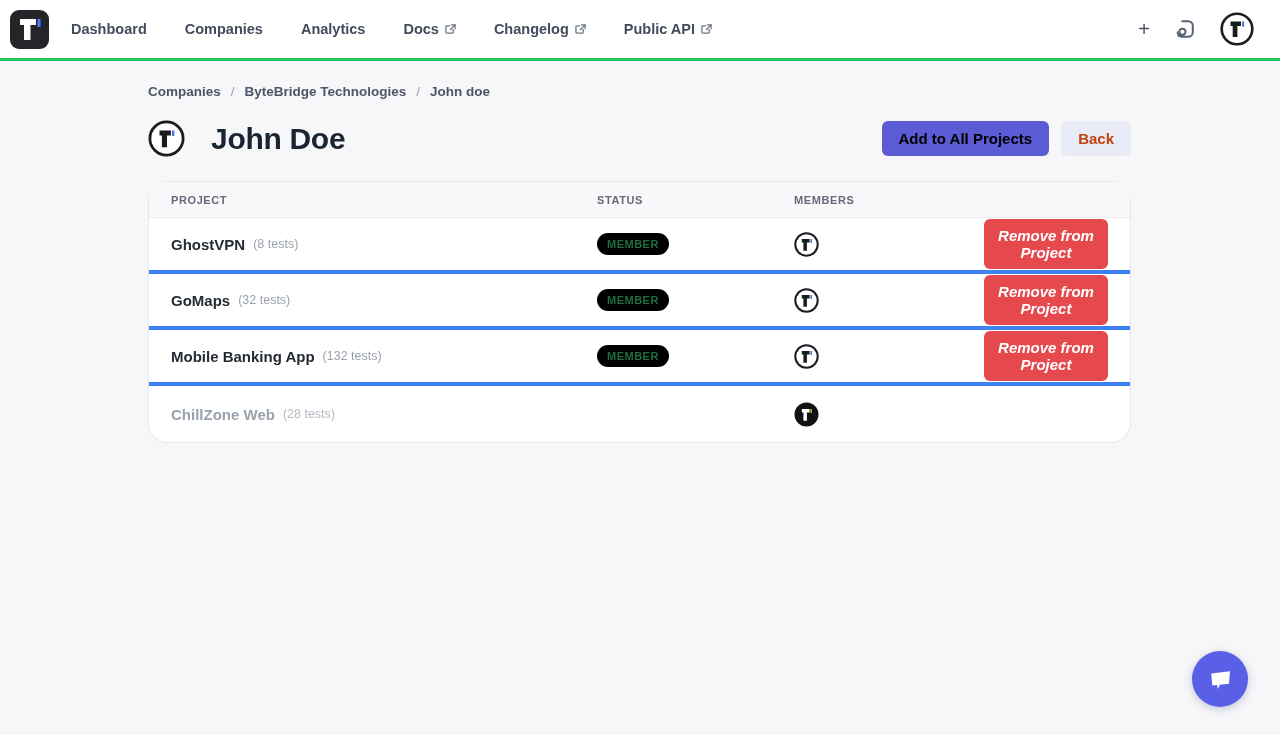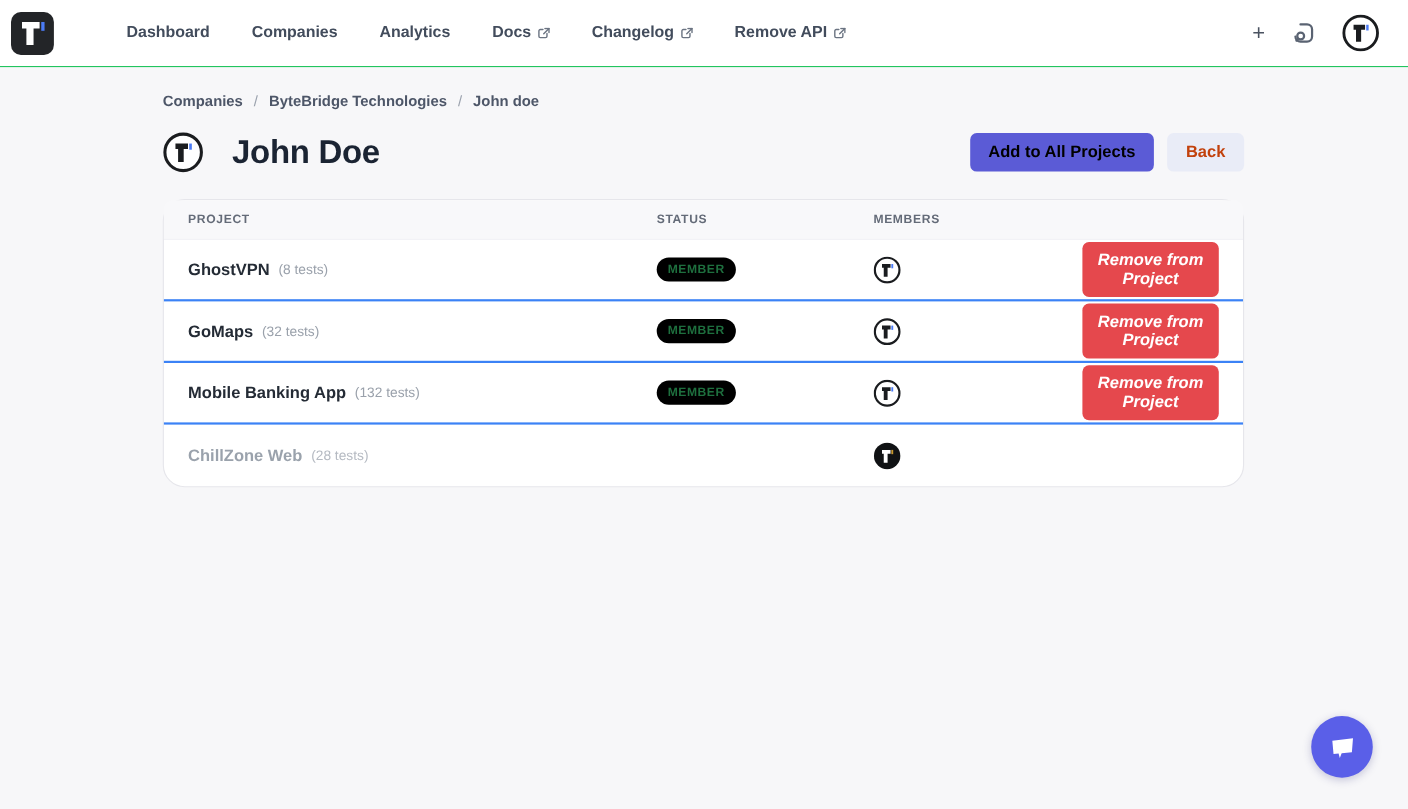--- a/index.html
+++ b/index.html
@@ -1,21 +1,21 @@
 <!DOCTYPE html>
 <html><head>
 <meta charset="utf-8">
 <style>
   * { box-sizing: border-box; margin: 0; padding: 0; }
   html,body { width:1280px; height:735px; overflow:hidden; }
   body { font-family:"Liberation Sans", sans-serif; background:#f7f7f9; color:#242b35; }
 
   
-  .navbar { height:61px; background:#fff; border-bottom:1px solid #22c55e;
-            display:flex; align-items:center; padding:0 26px 0 10px;gap:44px; }
+  .navbar { height:61px; background:#fff; border-bottom:3px solid #22c55e;
+            display:flex; align-items:center; padding:0 26px 0 10px; }
   .brand { width:39px; height:39px; margin-right:22px; cursor:pointer; }
   .nav-links { display:flex; align-items:center; gap:38px; }
   .nav-link { display:flex; align-items:center; gap:6px; font-size:14.5px; font-weight:700;
               color:#424c5c; text-decoration:none; cursor:pointer; }
   .ext-icon { width:11px; height:11px; }
   .nav-right { margin-left:auto; display:flex; align-items:center; gap:24px; }
   .plus-btn { font-size:20px; font-weight:400; color:#4a5260; background:none; border:none;
               cursor:pointer; line-height:1; }
   .search-btn { background:none; border:none; cursor:pointer; display:flex; }
   .nav-avatar { width:34px; height:34px; cursor:pointer; }
@@ -38,21 +38,21 @@
                    font-family:inherit; font-size:15px; font-weight:700; padding:9px 17px; cursor:pointer; }
 
   
   .card { margin-top:24px; width:983px; background:#fff; border:1px solid #e6e6eb;
           border-radius:20px; overflow:visible; }
   .thead { display:grid; grid-template-columns:426px 197px 190px 1fr; align-items:center;
            height:36px; background:#f8f8fa; border-bottom:1px solid #ececf0;
            border-radius:8px 8px 0 0; padding:0 22px; }
   .th { font-size:11px; font-weight:700; letter-spacing:0.6px; color:#646b78; }
   .trow { display:grid; grid-template-columns:426px 197px 190px 1fr; align-items:center;
-          height:56px; border-bottom:2px solid #3b82f6; padding:0 22px; }
+          height:56px; border-bottom:4px solid #3b82f6; padding:0 22px; }
   .trow:last-child { border-bottom:none; }
   .cell { display:flex; align-items:center; }
   .pname { font-size:15px; font-weight:700; color:#242b35; }
   .ptests { font-size:12.5px; color:#9aa1ab; margin-left:8px; }
   .trow.muted .pname { color:#9aa2ac; }
   .trow.muted .ptests { color:#b5bac2; }
   .badge { background:#000000; color:#1e6f3e; font-size:11px; font-weight:700;
            letter-spacing:0.5px; padding:5px 10px; border-radius:999px; }
   .avatar { width:25px; height:25px; display:inline-flex; }
   .av-dark { display:none; }
@@ -106,21 +106,21 @@
   </a>
       <a class="nav-link">
     <span class="nav-label">Changelog</span>
     <svg class="ext-icon" viewBox="0 0 12 12" fill="none" stroke="#6b7482" stroke-width="1.4" stroke-linecap="round" stroke-linejoin="round">
       <path d="M5 2H2.4C1.6 2 1 2.6 1 3.4v5.2C1 9.4 1.6 10 2.4 10h5.2C8.4 10 9 9.4 9 8.6V6"></path>
       <path d="M7 1h4v4"></path>
           <path d="M11 1 5.8 6.2"></path>
     </svg>
   </a>
       <a class="nav-link">
-    <span class="nav-label">Remove API</span>
+    <span class="nav-label">Public API</span>
     <svg class="ext-icon" viewBox="0 0 12 12" fill="none" stroke="#6b7482" stroke-width="1.4" stroke-linecap="round" stroke-linejoin="round">
       <path d="M5 2H2.4C1.6 2 1 2.6 1 3.4v5.2C1 9.4 1.6 10 2.4 10h5.2C8.4 10 9 9.4 9 8.6V6"></path>
       <path d="M7 1h4v4"></path>
           <path d="M11 1 5.8 6.2"></path>
     </svg>
   </a>
     </nav>
   <div class="nav-right">
     <button class="plus-btn">+</button>
     <button class="search-btn">

